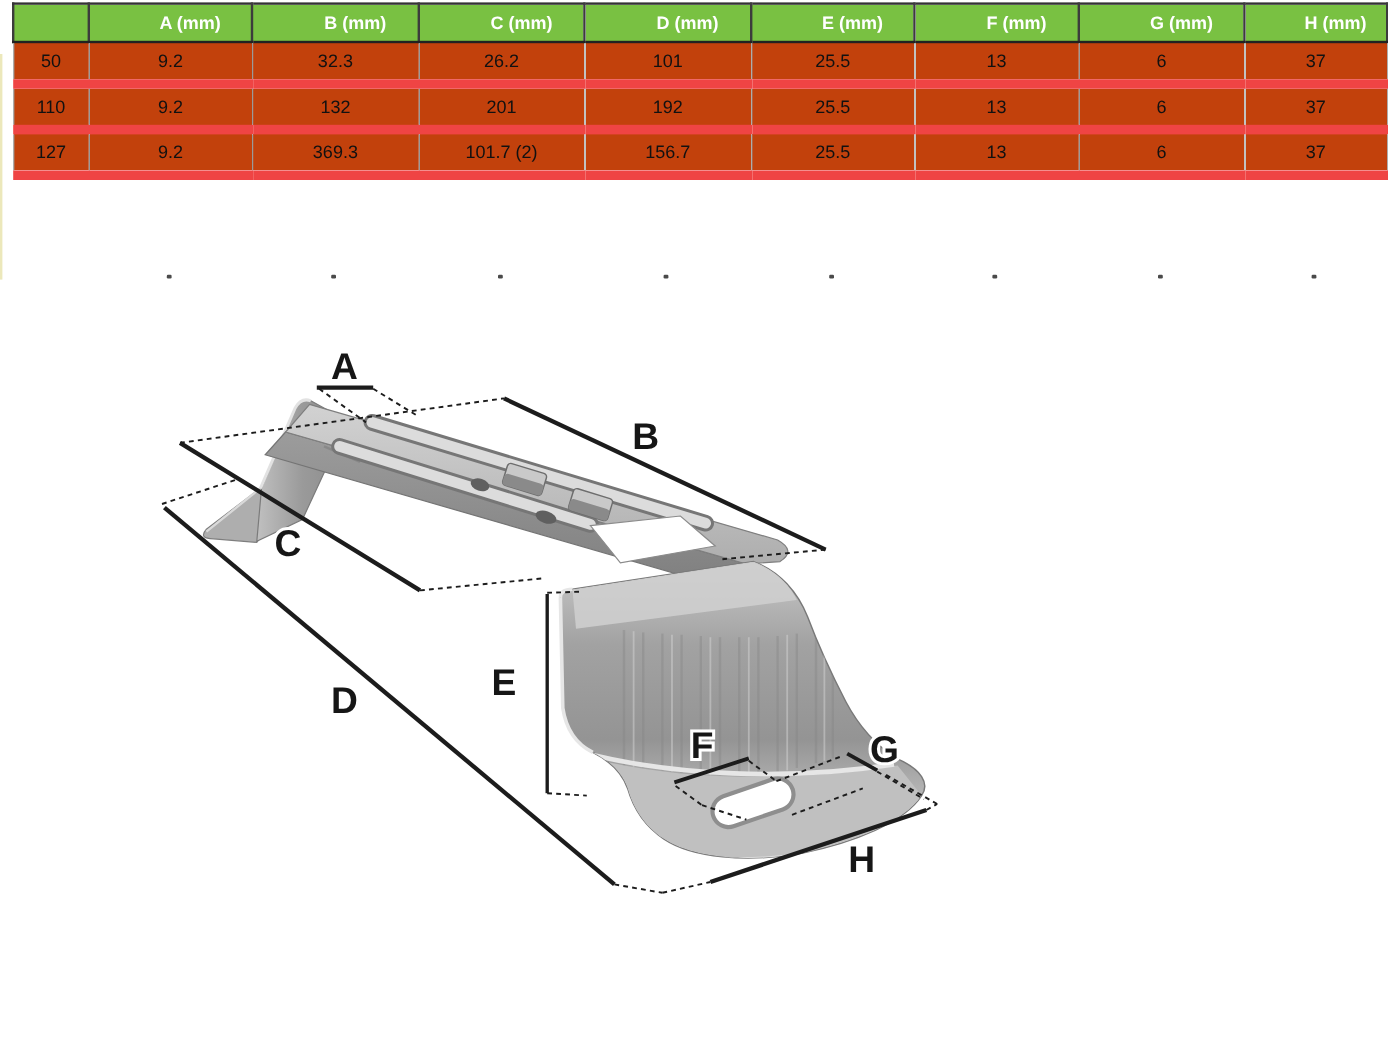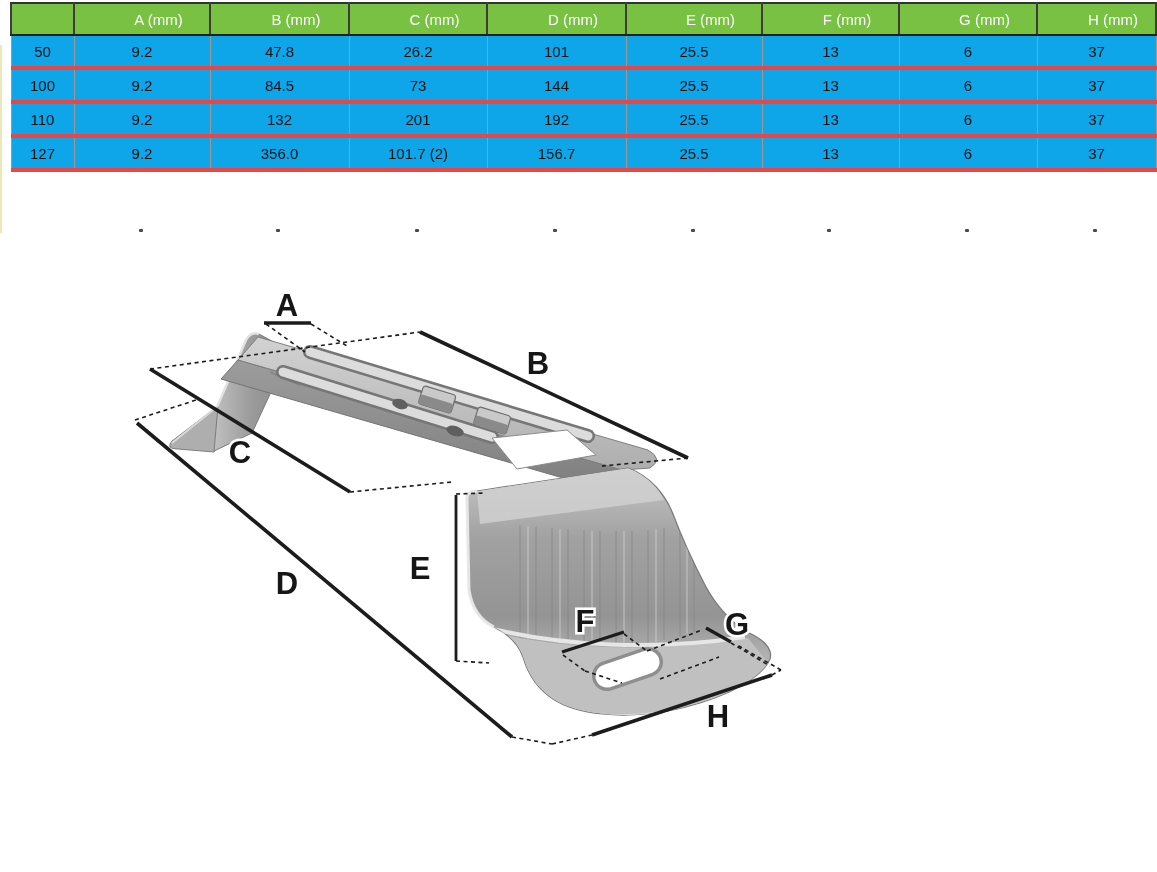--- a/index.html
+++ b/index.html
@@ -11,32 +11,32 @@
   .dim-table-wrap{position:absolute;left:10px;top:2px;width:1145px;}
   table.dim-table{border-collapse:collapse;table-layout:fixed;width:1145px;}
   table.dim-table th, table.dim-table td{
     text-align:center;vertical-align:middle;padding:0;
     font-size:15px;line-height:1;height:29px;
     overflow:hidden;white-space:nowrap;
   }
   table.dim-table thead th{
     background:var(--header-bg,#79c142);
     color:var(--header-fg,#ffffff);
-    font-weight:normal;
+    font-weight:bold;
     border-top:2px solid #333;
     border-bottom:2px solid #222;
     border-right:2px solid #3c3c3c;
     height:30px;
     padding-left:33px;
   }
   table.dim-table thead th:first-child{border-left:2px solid #3c3c3c;}
   table.dim-table tbody td{
-    color:#111;background:#0ea5e9;
+    color:#111;background:#c2410c;
     border-right:1px solid #9a9a9a;
-    border-bottom:4px solid #ef4444;
+    border-bottom:8px solid #ef4444;
     height:30px;
   }
   table.dim-table tbody td:first-child{border-left:1px solid #9a9a9a;}
   
   .crop-dot{position:absolute;top:229px;width:4px;height:3px;background:#4a4a4a;border-radius:1px;}
   
   .edge-strip{position:absolute;left:0;top:45px;width:2px;height:188px;background:#ece8bb;}
   
   svg.diagram{position:absolute;left:0;top:0;}
   .dim-label{
@@ -74,54 +74,43 @@
           <th>E (mm)</th>
           <th>F (mm)</th>
           <th>G (mm)</th>
           <th>H (mm)</th>
         </tr>
     </thead>
     <tbody>
         <tr>
           <td>50</td>
           <td>9.2</td>
-          <td>47.8</td>
+          <td>32.3</td>
           <td>26.2</td>
           <td>101</td>
-          <td>25.5</td>
-          <td>13</td>
-          <td>6</td>
-          <td>37</td>
-        </tr>
-        <tr>
-          <td>100</td>
-          <td>9.2</td>
-          <td>84.5</td>
-          <td>73</td>
-          <td>144</td>
           <td>25.5</td>
           <td>13</td>
           <td>6</td>
           <td>37</td>
         </tr>
         <tr>
           <td>110</td>
           <td>9.2</td>
           <td>132</td>
           <td>201</td>
           <td>192</td>
           <td>25.5</td>
           <td>13</td>
           <td>6</td>
           <td>37</td>
         </tr>
         <tr>
           <td>127</td>
           <td>9.2</td>
-          <td>356.0</td>
+          <td>369.3</td>
           <td>101.7 (2)</td>
           <td>156.7</td>
           <td>25.5</td>
           <td>13</td>
           <td>6</td>
           <td>37</td>
         </tr>
       </tbody>
   </table>
 </div>

